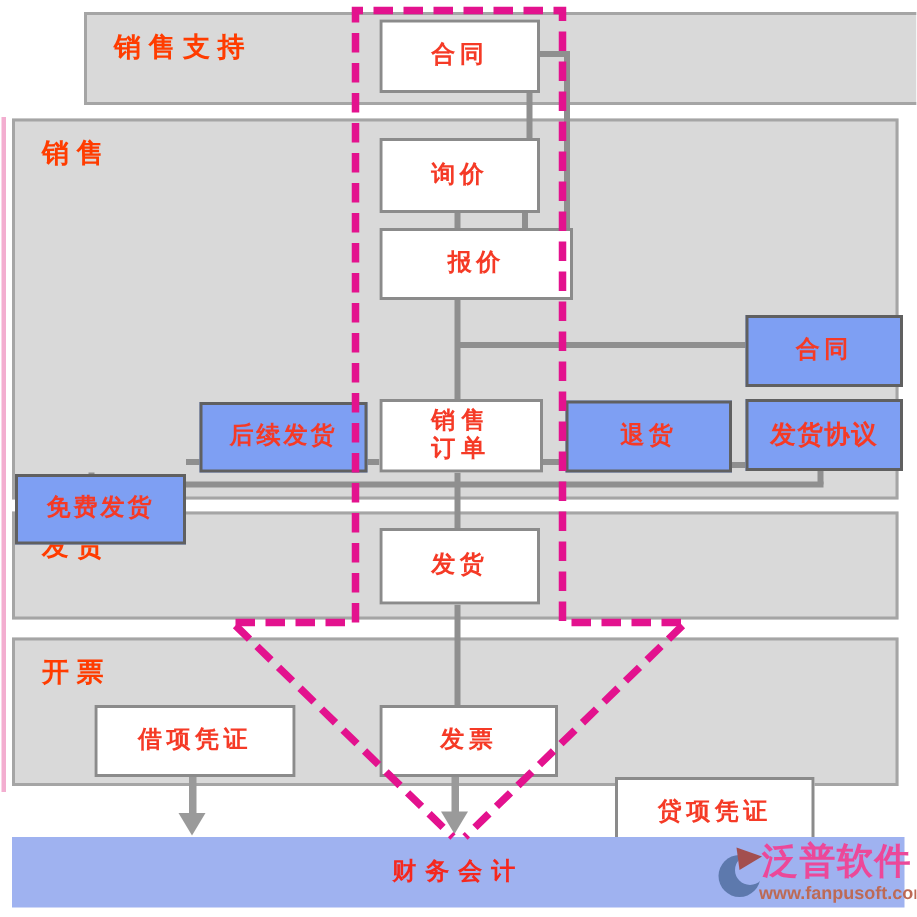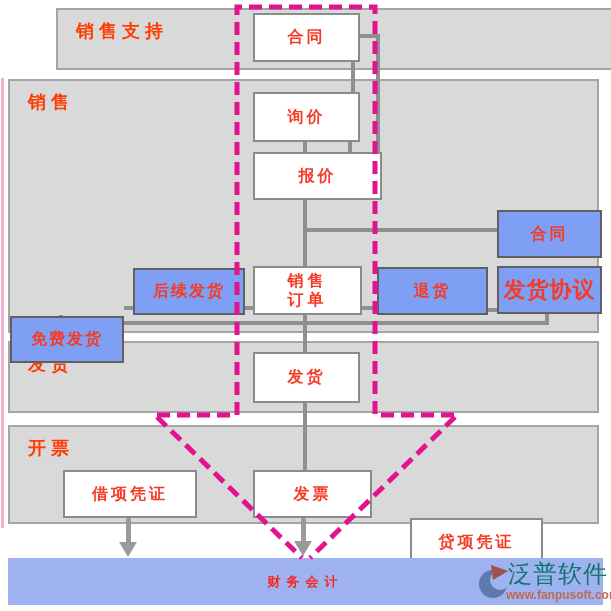--- a/index.html
+++ b/index.html
@@ -28,21 +28,21 @@
   #box-inquiry{left:253px;top:92px;width:107px;height:50px;}
   #box-quotation{left:253px;top:152px;width:129px;height:48px;}
   #box-sales-order{left:253px;top:266px;width:109px;height:49px;font-size:16px;letter-spacing:4px;}
   #box-shipping{left:253px;top:352px;width:107px;height:51px;}
   #box-debit-memo{left:63px;top:470px;width:134px;height:48px;}
   #box-invoice{left:253px;top:470px;width:119px;height:48px;}
   #box-credit-memo{left:410px;top:470px;width:133px;height:48px;margin-top:48px;}
   #box-free-shipping{left:10px;top:268px;width:114px;height:47px;letter-spacing:2px;margin-top:48px;}
   #box-subsequent-shipping{left:133px;top:268px;width:112px;height:47px;letter-spacing:2px;}
   #box-returns{left:377px;top:267px;width:111px;height:48px;}
-  #box-shipping-agreement{left:497px;top:266px;width:105px;height:48px;letter-spacing:1px;font-size:22px;font-family:Liberation Serif, serif;}
+  #box-shipping-agreement{left:497px;top:266px;width:105px;height:48px;letter-spacing:1px;font-size:17px;font-family:Liberation Serif, serif;}
   #box-contract-right{left:497px;top:210px;width:105px;height:48px;}
 
   
   .conn{position:absolute;background:#8f8f8f;z-index:2;}
   #c-contract-inquiry{left:351px;top:62px;width:4px;height:31px;}
   #c-contract-right-h{left:360px;top:34px;width:20px;height:4px;}
   #c-contract-right-v{left:376px;top:34px;width:4px;height:140px;}
   #c-quote-right-h{left:360px;top:170px;width:16px;height:4px;}
   #c-inq-quote-1{left:303px;top:142px;width:4px;height:10px;}
   #c-inq-quote-2{left:348px;top:142px;width:4px;height:10px;}
@@ -62,29 +62,29 @@
   #c-arrow3-shaft{left:469px;top:518px;width:5px;height:26px;background:#9a9a9a;}
   .arrowhead{position:absolute;width:0;height:0;border-left:9px solid transparent;
              border-right:9px solid transparent;border-top:15px solid #9a9a9a;z-index:2;}
   #ah1{left:119px;top:542px;}
   #ah2{left:294px;top:541px;}
   #ah3{left:462px;top:542px;}
 
   
   #finance-bar{position:absolute;left:8px;top:558px;width:595px;height:47px;background:#9fb2f0;z-index:4;}
   #finance-label{position:absolute;left:0;top:0;width:100%;height:100%;display:flex;align-items:center;
-                 justify-content:center;color:#f5281e;font-weight:bold;font-size:13px;letter-spacing:6px;}
+                 justify-content:center;color:#f5281e;font-weight:bold;font-size:16px;letter-spacing:6px;}
 
   
   #funnel-svg{position:absolute;left:0;top:0;z-index:5;pointer-events:none;}
 
   
   #watermark{position:absolute;left:476px;top:560px;width:132px;height:44px;z-index:6;}
   #wm-logo{position:absolute;left:2px;top:2px;}
-  #wm-brand{position:absolute;left:32px;top:-2px;color:#0f766e;font-weight:normal;font-size:24px;letter-spacing:1px;white-space:nowrap;}
+  #wm-brand{position:absolute;left:32px;top:-2px;color:#ec4899;font-weight:bold;font-size:24px;letter-spacing:1px;white-space:nowrap;}
   #wm-url{position:absolute;left:30px;top:28px;color:#bd6a55;font-weight:bold;font-size:12px;white-space:nowrap;}
 </style>
 </head>
 <body>
 
 <div id="stage">
 
   <div class="band" id="band-sales-support">
     <div class="band-label">销售支持</div>
   </div>

